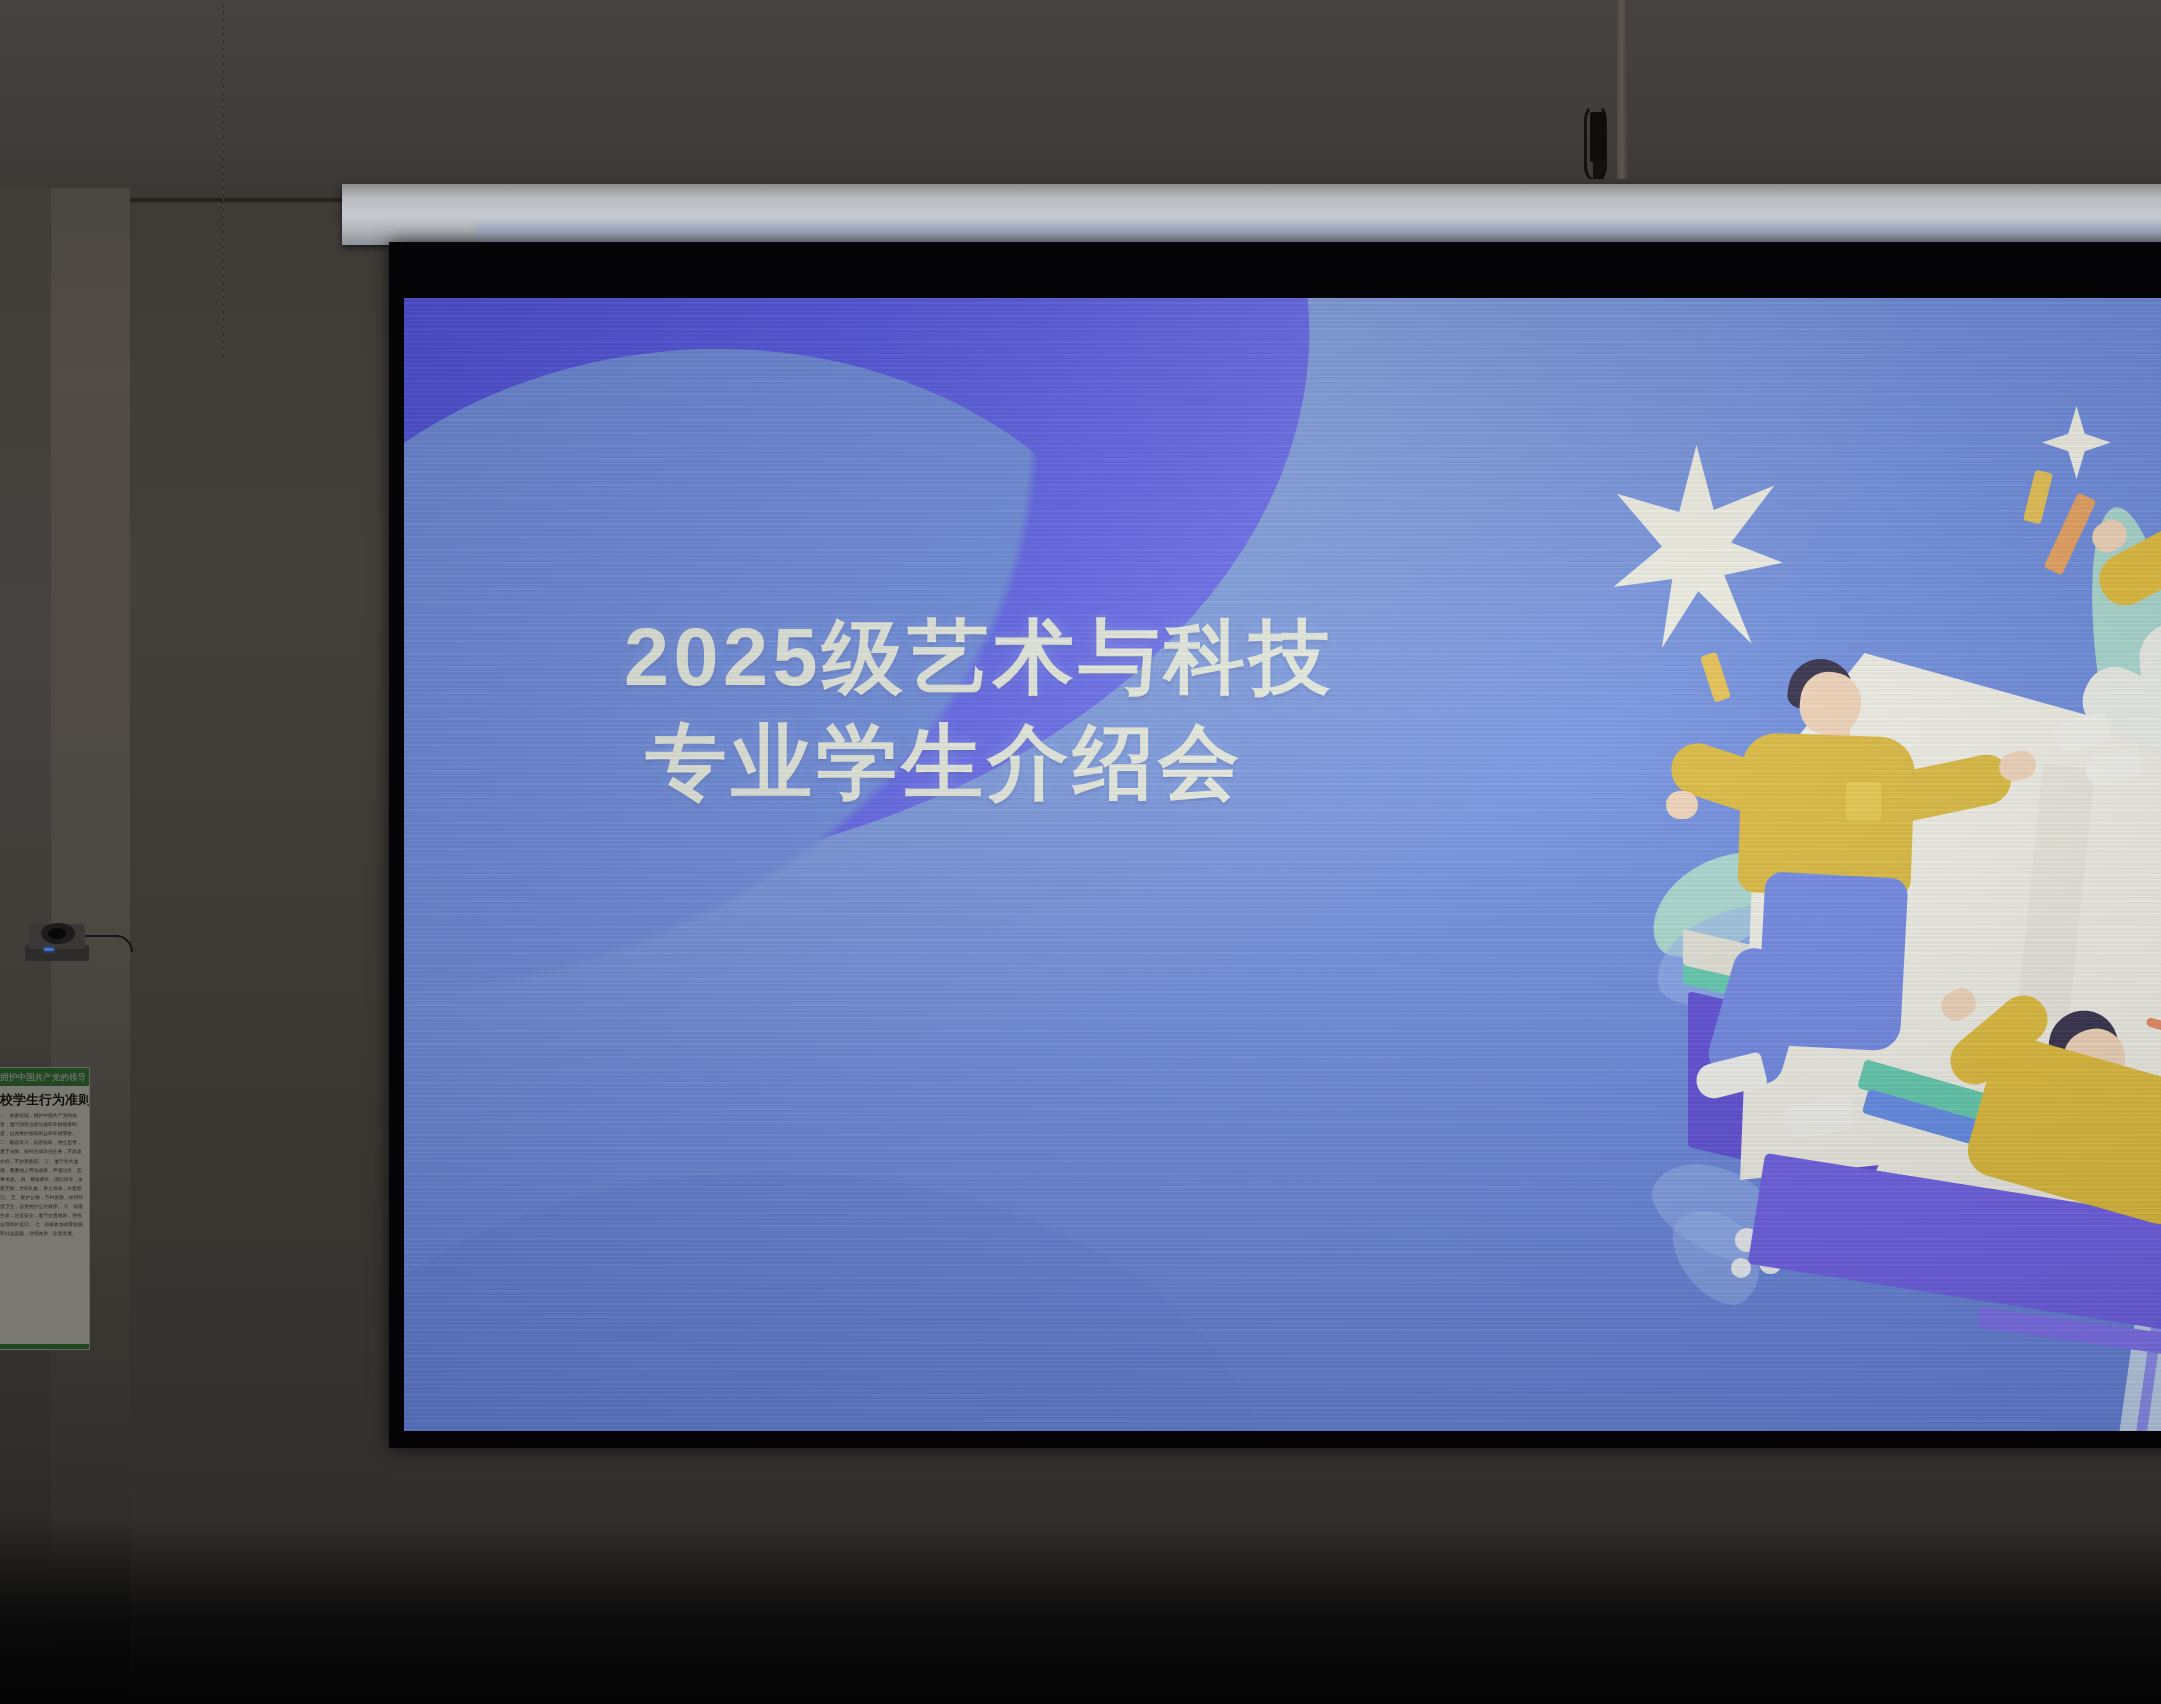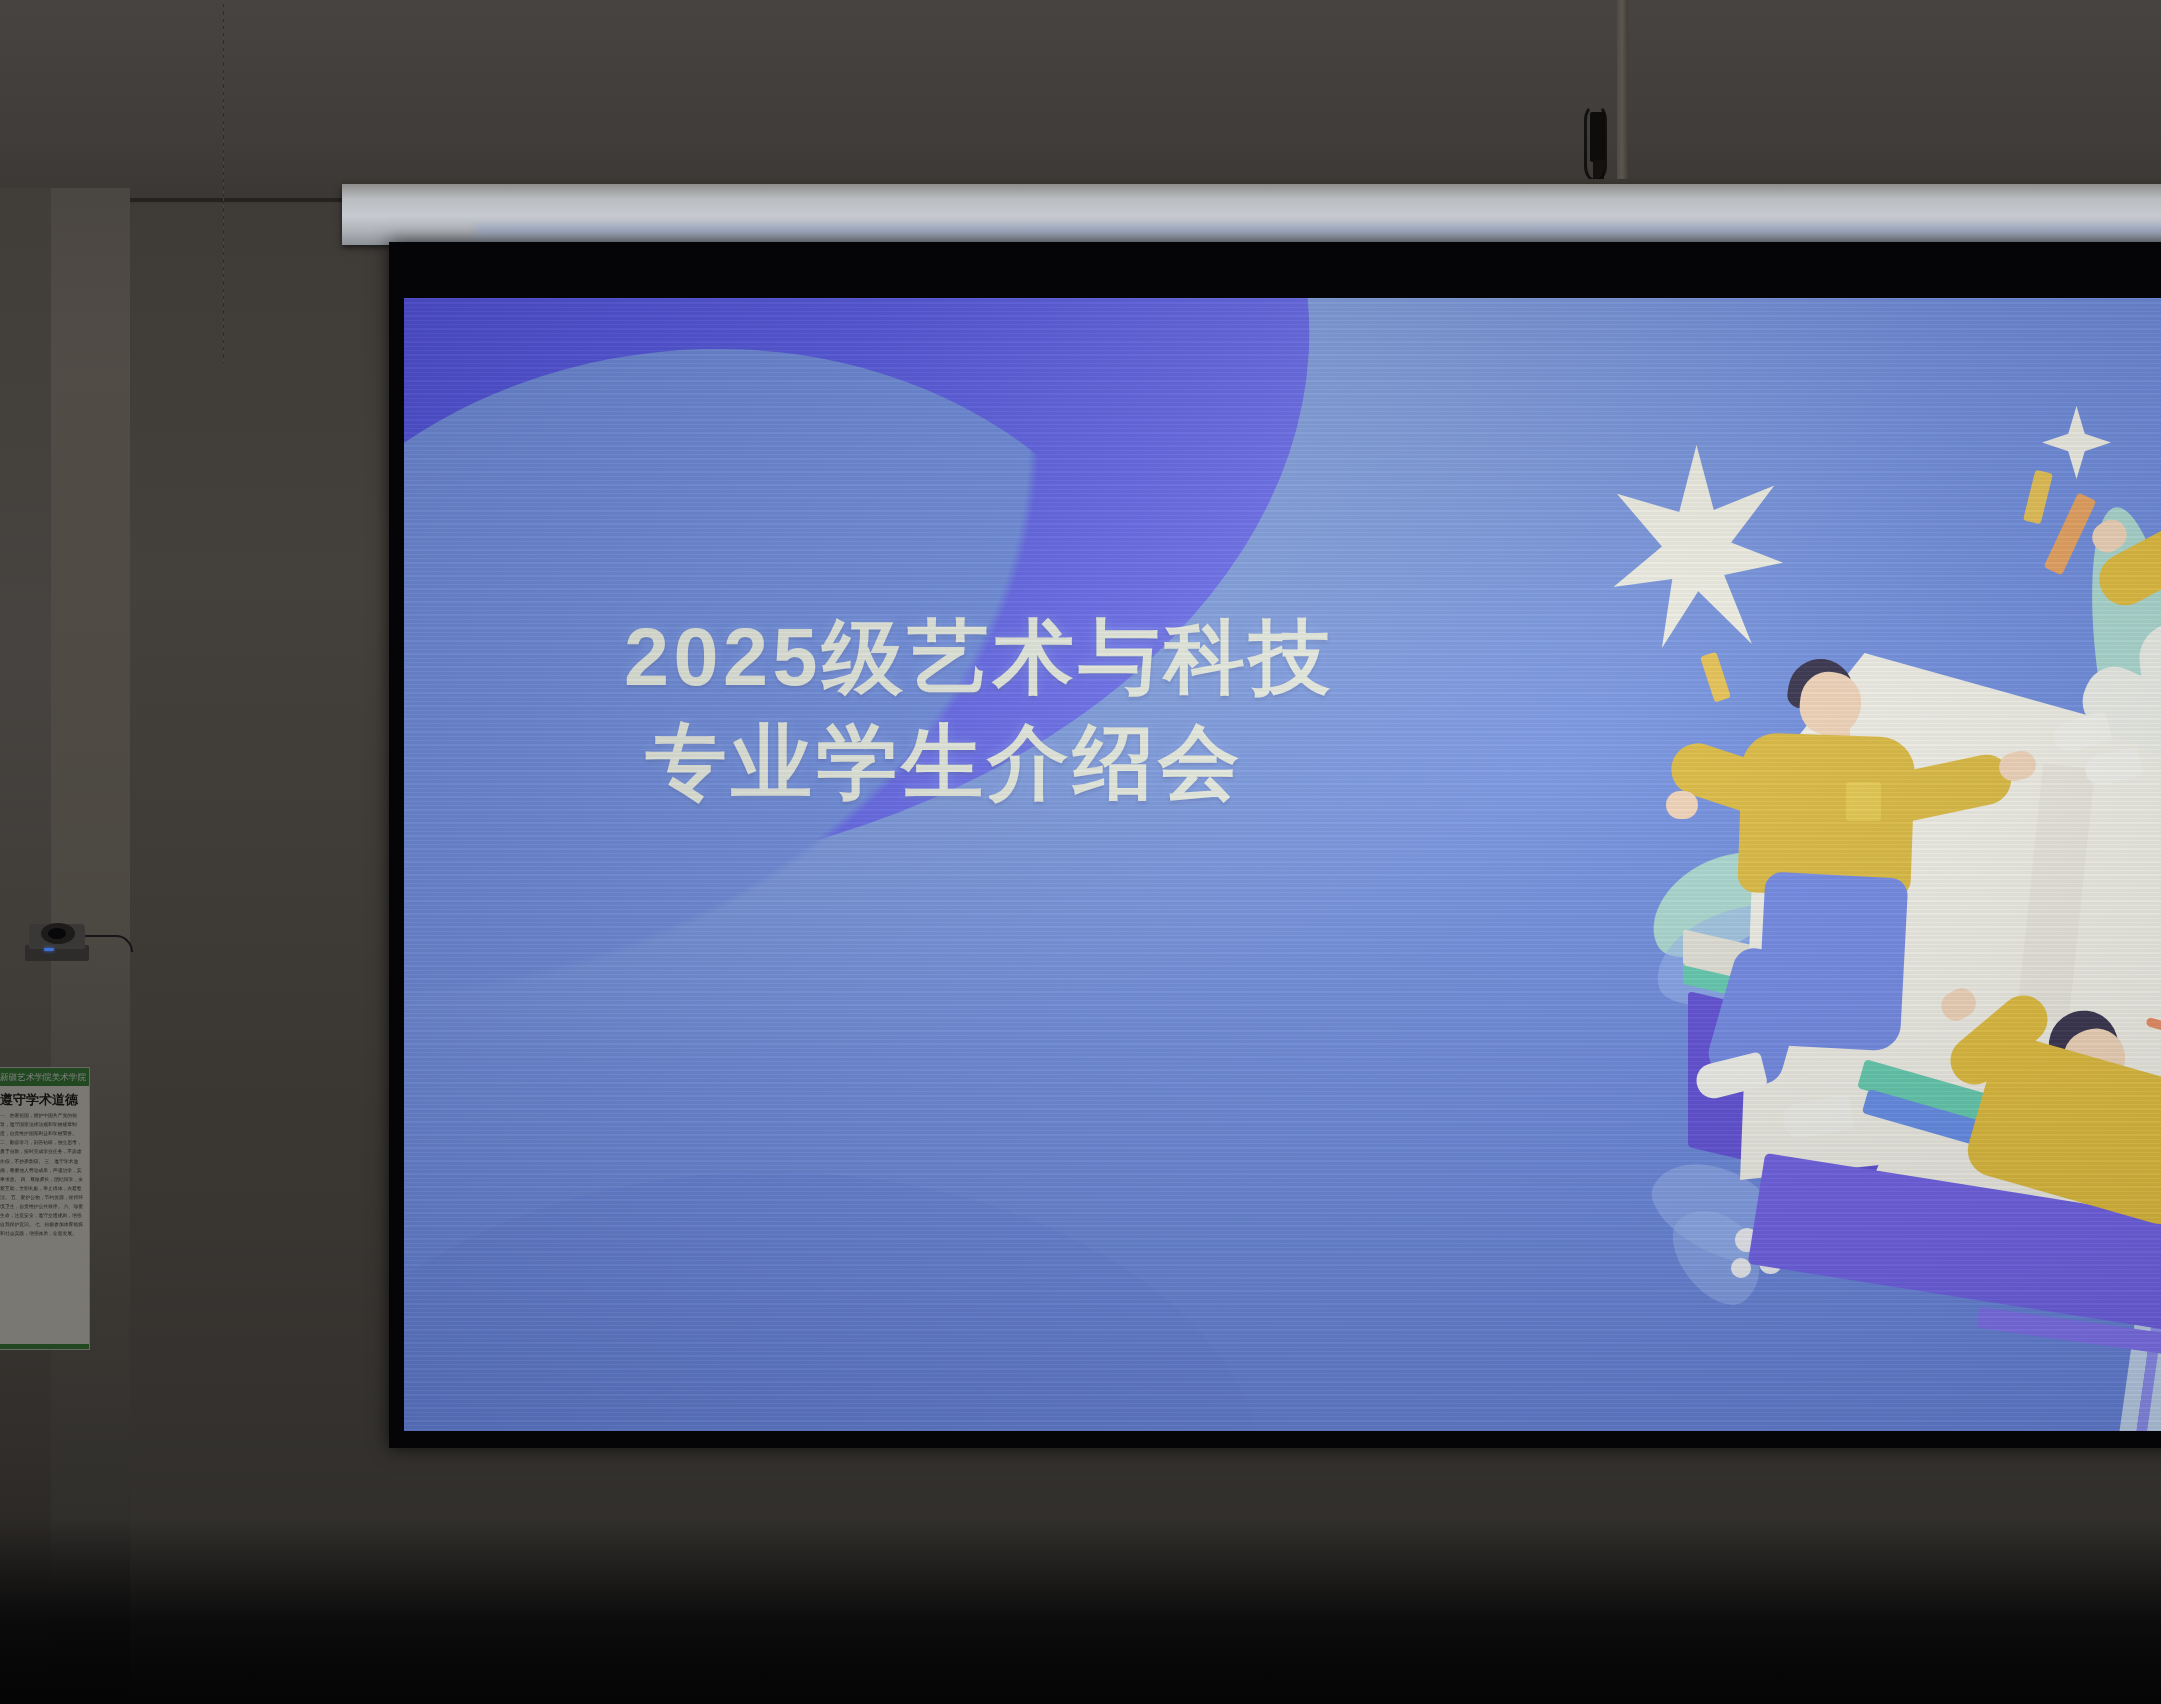--- a/index.html
+++ b/index.html
@@ -371,22 +371,22 @@
 
   <div class="cam-base"></div>
   <div class="cam-body"></div>
   <div class="cam-lens"></div>
   <div class="cam-lens-in"></div>
   <div class="cam-led"></div>
   <div class="cam-cable"></div>
 
   <div class="poster">
     <div class="poster-head"></div>
-    <div class="poster-head-txt">新疆艺术学院美术学院</div>
-    <div class="poster-title">遵守学术道德</div>
+    <div class="poster-head-txt">拥护中国共产党的领导</div>
+    <div class="poster-title">校学生行为准则</div>
     <div class="poster-body">一、热爱祖国，拥护中国共产党的领导，遵守国家法律法规和学校规章制度，自觉维护国家利益和学校荣誉。
 二、勤奋学习，刻苦钻研，独立思考，勇于创新，按时完成学业任务，不弄虚作假，不抄袭剽窃。
 三、遵守学术道德，尊重他人劳动成果，严谨治学，实事求是。
 四、尊敬师长，团结同学，友爱互助，文明礼貌，举止得体，衣着整洁。
 五、爱护公物，节约资源，保持环境卫生，自觉维护公共秩序。
 六、珍爱生命，注意安全，遵守交通规则，增强自我保护意识。
 七、积极参加体育锻炼和社会实践，增强体质，全面发展。</div>
     <div class="poster-foot"></div>
   </div>
 

